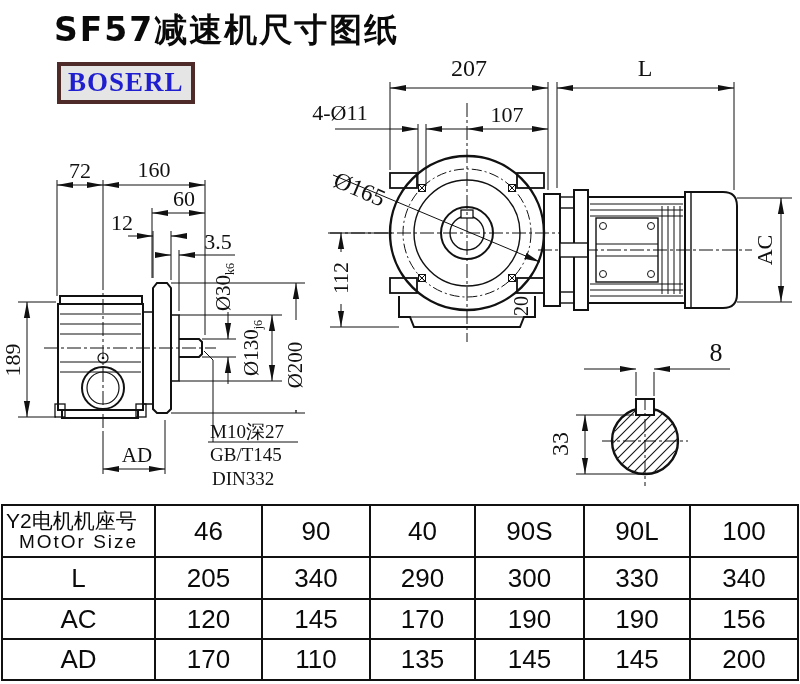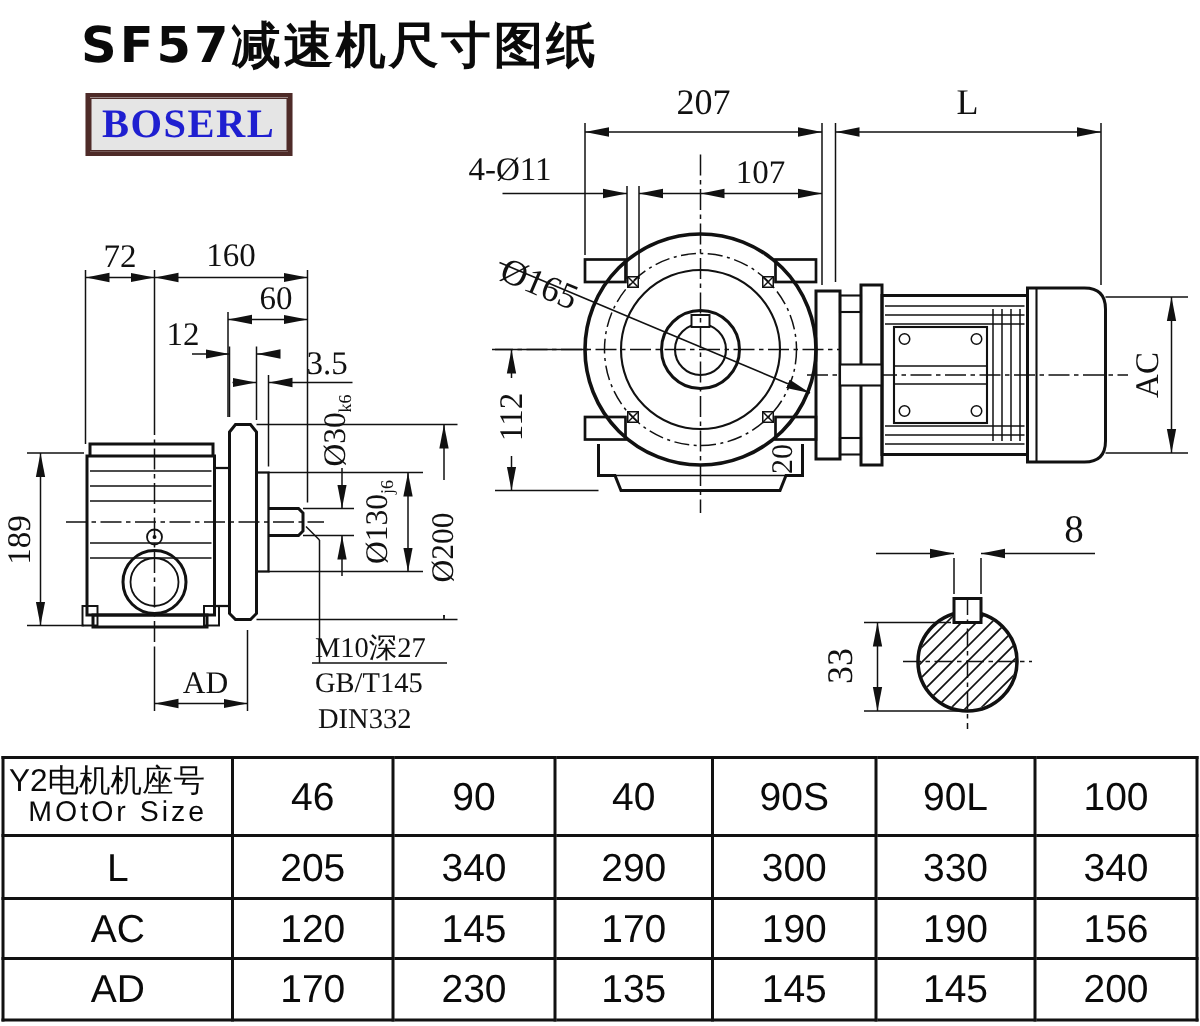--- a/index.html
+++ b/index.html
@@ -317,21 +317,21 @@
       <td>120</td>
       <td>145</td>
       <td>170</td>
       <td>190</td>
       <td>190</td>
       <td>156</td>
     </tr>
     <tr class="r3">
       <td>AD</td>
       <td>170</td>
-      <td>230</td>
+      <td>110</td>
       <td>135</td>
       <td>145</td>
       <td>145</td>
       <td>200</td>
     </tr>
   </tbody>
     </table>
 
 </div>
 

